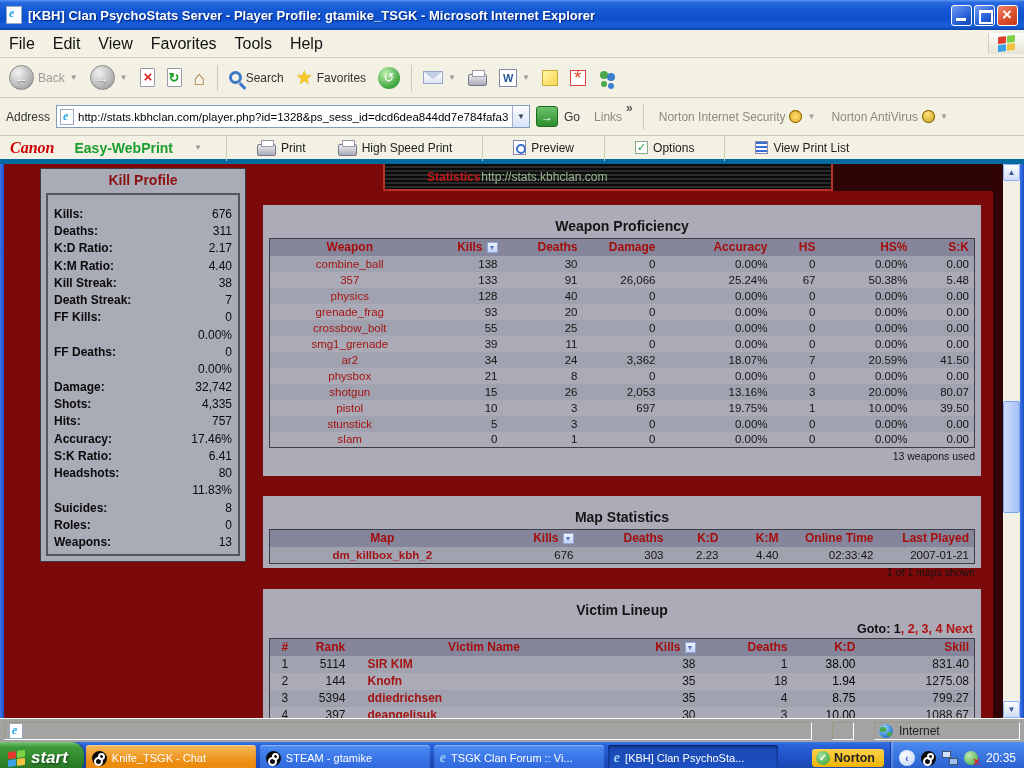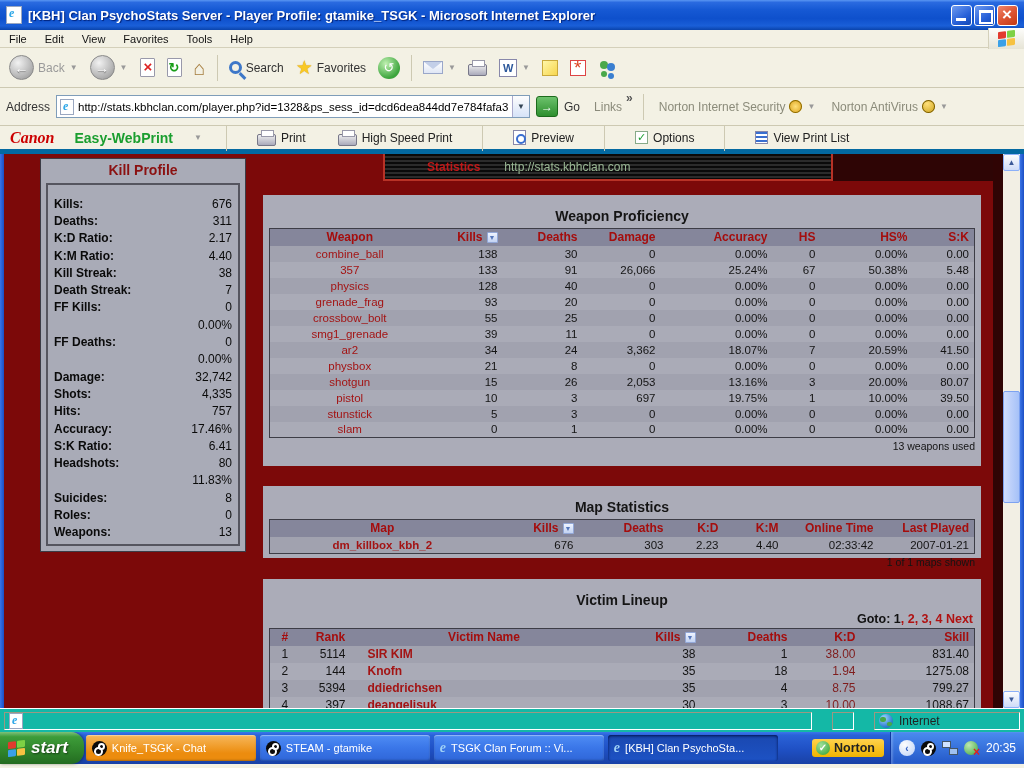--- a/index.html
+++ b/index.html
@@ -16,21 +16,21 @@
   .title-text{flex:1;color:#fff;font-weight:bold;font-size:13px;text-shadow:1px 1px 1px #00227a;white-space:nowrap;overflow:hidden}
   .winbtns{display:flex;gap:2px}
   .wbtn{position:relative;width:21px;height:21px;border:1px solid #fff;border-radius:3px;color:#fff}
   .wbtn.min,.wbtn.max{background:linear-gradient(145deg,#6f9bf0,#2760d8 60%,#1348b4)}
   .wbtn.close{background:linear-gradient(145deg,#f0886c,#dd5433 50%,#c33813)}
   .wbtn.min::after{content:'';position:absolute;left:4px;bottom:4px;width:10px;height:3px;background:#fff}
   .wbtn.max::after{content:'';position:absolute;left:4px;top:4px;width:10px;height:9px;border:2px solid #fff;border-top-width:3px}
   .wbtn.close::after{content:'×';position:absolute;left:4px;top:-1px;font-size:17px;font-weight:bold}
 
   
-  .menubar{height:18px;background:#f3f1e4;border-bottom:1px solid #d4d0ba;display:flex;align-items:center;font-size:11px;color:#111}
+  .menubar{height:28px;background:#f3f1e4;border-bottom:1px solid #d4d0ba;display:flex;align-items:center;font-size:16px;color:#111}
   .menu-item{padding:3px 9px}
   .mflag{margin-left:auto;width:36px;height:21px;border-left:1px solid #d4d0ba;background:linear-gradient(180deg,#fdfdfb,#e6e4d6);display:flex;align-items:center;justify-content:center}
   .flag{display:grid;grid-template-columns:8px 8px;grid-template-rows:7px 7px;gap:1px;transform:skewY(-8deg)}
   .flag i{border-radius:1px}
   .flag .fr{background:#e23a2e}.flag .fg{background:#7ed144}.flag .fb{background:#3aa0e8}.flag .fy{background:#f6c242}
 
   
   .toolbar{height:40px;background:#f3f1e4;border-bottom:1px solid #cdc9b2;display:flex;align-items:center;padding:0 4px;gap:2px;font-size:12px;color:#333}
   .tbtn{display:flex;align-items:center;gap:4px;padding:3px 5px}
   .grayed{color:#9a9a9a}
@@ -83,21 +83,21 @@
   .prev-ico::after{content:'';position:absolute;left:2px;top:3px;width:6px;height:6px;border:2px solid #3a6fd0;border-radius:50%}
 
   
   .frame{position:relative}
   .content{position:relative;height:554px;background:#7c0909;overflow:hidden}
   .edge{position:absolute;top:0;bottom:0;width:4px;background:linear-gradient(90deg,#3a74e8,#1b4fc4);z-index:9}
   .edge.l{left:0}.edge.r{right:0}
   .dark-col{position:absolute;right:21px;top:0;bottom:0;width:10px;background:#300404}
   .art{position:absolute;left:833px;top:0;width:160px;height:27px;background:#2e0505}
   .stat-banner{position:absolute;left:383px;top:0;width:450px;height:27px;border:2px solid #b83226;border-top:none;
-    background:repeating-linear-gradient(180deg,#0a0a0a 0 2px,#2b2b2b 2px 4px);display:flex;align-items:center;gap:24px;padding-left:42px;font-size:12px;font-weight:bold}
+    background:repeating-linear-gradient(180deg,#0a0a0a 0 2px,#2b2b2b 2px 4px);display:flex;align-items:center;gap:1px;padding-left:42px;font-size:12px;font-weight:bold}
   .banner-stats{color:#c01818}
   .banner-url{color:#9ab894;font-weight:normal}
 
   
   .kp{position:absolute;left:40px;top:4px;width:206px;height:394px;background:#a9abb7;border:1px solid #3c3c46}
   .kp-title{text-align:center;font-weight:bold;font-size:14px;color:#8b1111;padding-top:3px}
   .kp-box{position:absolute;left:5px;right:5px;top:24px;bottom:5px;border:2px solid #55555f;padding:10px 6px;overflow:hidden}
   .kp-row{display:flex;justify-content:space-between;height:17.3px;align-items:center;font-size:12px;color:#0a0a0a}
   .kp-label{font-weight:bold}
 
@@ -108,21 +108,21 @@
   thead th{background:#85869b;color:#a50d0d;font-weight:bold;height:17px;font-size:12px;white-space:nowrap;overflow:hidden}
   tbody td{height:16px;color:#141414;white-space:nowrap;overflow:hidden}
   tbody tr:nth-child(odd){background:#a1a2af}
   tbody tr:nth-child(even){background:#aaabb7}
   .hr,.num{text-align:right;padding-right:16px}
   .sk{padding-right:5px}
   .hc,.wname,.mname,.cnum{text-align:center}
   .wname{color:#a31414}
   .mname{color:#a31414;font-weight:bold}
   .vname{text-align:left;padding-left:6px;color:#a31414;font-weight:bold;font-size:12px}
-  .kd{color:#7f1d1d}
+  .kd{color:#000000}
   .panel-foot{text-align:right;font-size:10.5px;color:#141414;margin-top:2px}
   .sort{display:inline-block;width:11px;height:11px;background:linear-gradient(#eef3ff,#c3d3f2);border:1px solid #93a8d8;color:#5577bb;font-size:7px;line-height:10px;text-align:center;margin-left:4px;border-radius:1px;vertical-align:1px}
   #wp-table col:nth-child(1){width:160px}#wp-table col:nth-child(2){width:84px}#wp-table col:nth-child(3){width:80px}
   #wp-table col:nth-child(4){width:78px}#wp-table col:nth-child(5){width:112px}#wp-table col:nth-child(6){width:48px}
   #wp-table col:nth-child(7){width:92px}
   #mp-table col:nth-child(1){width:225px}#mp-table col:nth-child(2){width:95px}#mp-table col:nth-child(3){width:90px}
   #mp-table col:nth-child(4){width:55px}#mp-table col:nth-child(5){width:60px}#mp-table col:nth-child(6){width:95px}
   #mp-table td,#mp-table th{height:17px}
   #vl-table col:nth-child(1){width:30px}#vl-table col:nth-child(2){width:62px}#vl-table col:nth-child(3){width:245px}
   #vl-table col:nth-child(4){width:105px}#vl-table col:nth-child(5){width:92px}#vl-table col:nth-child(6){width:68px}
@@ -133,21 +133,21 @@
 
   .tooltip{position:absolute;left:660px;top:84px;height:16px;background:#ffffe1;border:1px solid #000;font-size:11px;line-height:14px;padding:0 4px;white-space:nowrap;z-index:6;color:#000}
 
   
   .vscroll{position:absolute;top:0;bottom:0;right:4px;width:17px;background:#f2efe4;z-index:8}
   .sbtn{position:absolute;left:0;width:17px;height:17px;background:linear-gradient(180deg,#fdfdfd,#cfdcf8);border:1px solid #8cb0f8;border-radius:2px;color:#3b5998;font-size:8px;display:flex;align-items:center;justify-content:center}
   .sbtn.up{top:0}.sbtn.down{bottom:0}
   .sthumb{position:absolute;left:0;top:237px;width:17px;height:112px;background:linear-gradient(90deg,#cfdcfc,#a6c1f8);border:1px solid #7da2f0;border-radius:2px}
 
   
-  .statusbar{height:24px;background:#14b8a6;display:flex;gap:20px;padding:3px 4px 2px;border-top:1px solid #fff}
+  .statusbar{height:24px;background:#a3a3a3;display:flex;gap:20px;padding:3px 4px 2px;border-top:1px solid #fff}
   .pane{border:1px solid;border-color:#9c9882 #fff #fff #9c9882;display:flex;align-items:center;padding:0 4px;font-size:12px;color:#222}
   .pane.main{flex:1}
   .pane.zone{width:146px;gap:6px}
   .globe{width:14px;height:14px;border-radius:50%;background:radial-gradient(circle at 35% 30%,#9fd8ff,#2f7fd0 65%,#1a5a9e);position:relative;overflow:hidden;flex:none}
   .globe::before{content:'';position:absolute;left:1px;top:3px;width:6px;height:5px;background:#47a847;border-radius:40%}
   .globe::after{content:'';position:absolute;right:1px;bottom:2px;width:5px;height:4px;background:#47a847;border-radius:40%}
 
   
   .taskbar{height:32px;display:flex;align-items:stretch;background:linear-gradient(180deg,#3a77ec 0%,#2a62d8 10%,#1f50c4 55%,#1941a5 100%)}
   .start{flex:none;display:flex;align-items:center;gap:6px;padding:0 16px 0 8px;border-radius:0 13px 13px 0;

